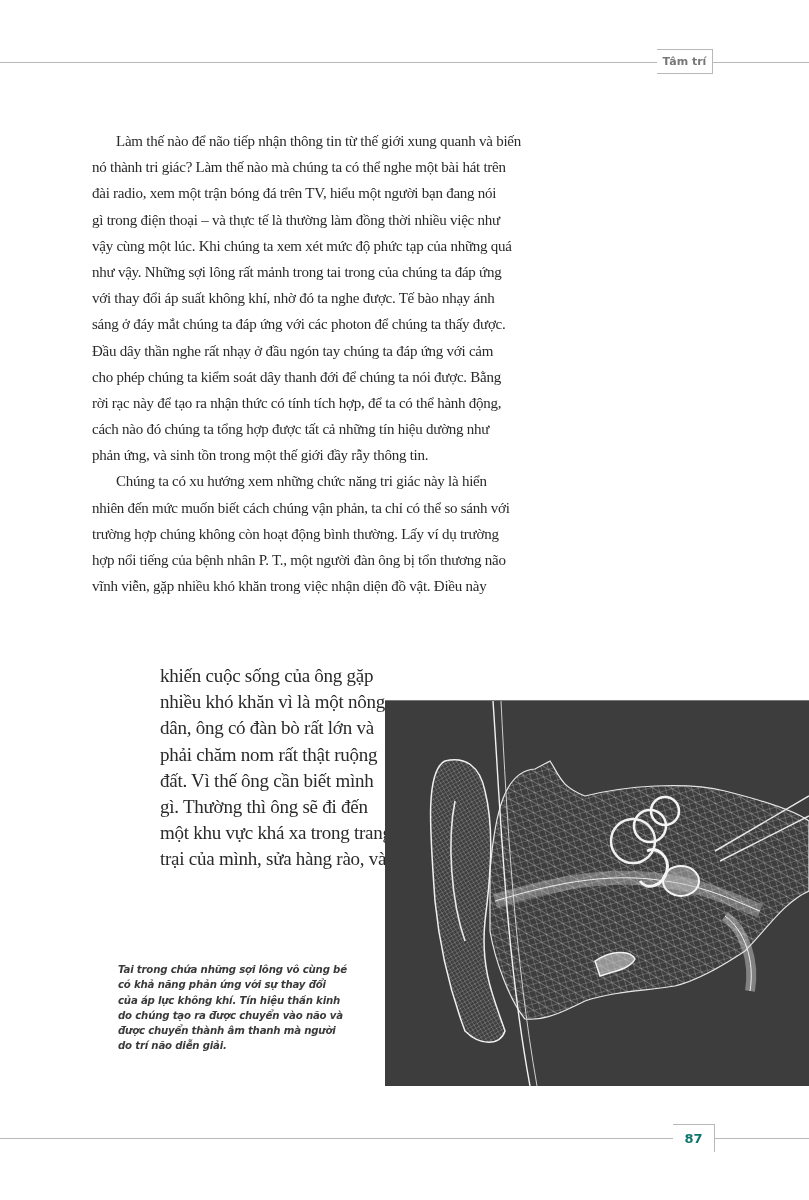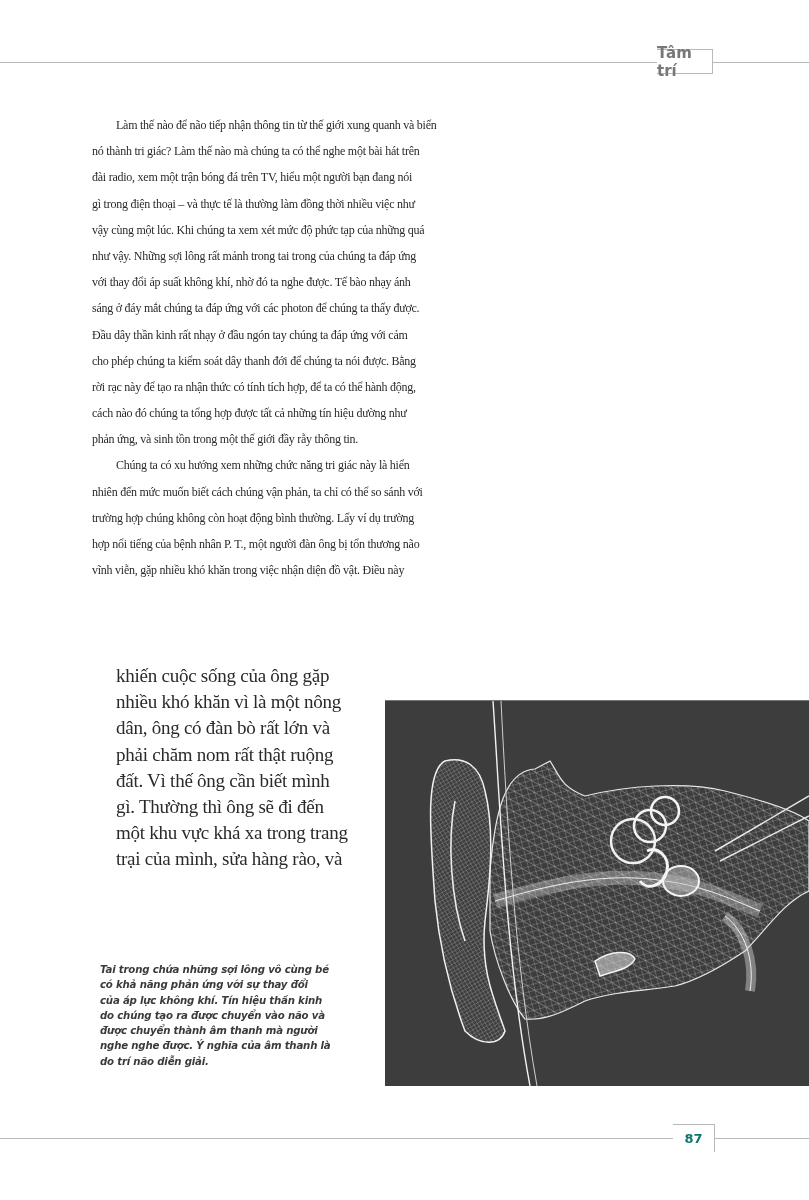--- a/index.html
+++ b/index.html
@@ -5,44 +5,44 @@
     html, body { margin: 0; padding: 0; background: #ffffff; }
     body { width: 809px; height: 1200px; position: relative; overflow: hidden;
            font-family: "Liberation Serif", "DejaVu Serif", serif; color: #2a2a2a; }
 
     .rule { position: absolute; height: 0; border-top: 1.5px solid #b8b8b8; }
     .header-rule-left { left: 0; top: 62px; width: 657px; }
     .header-rule-right { left: 713px; top: 62px; width: 96px; }
     .header-box { position: absolute; left: 657px; top: 49px; width: 56px; height: 25px;
                   border-top: 1.5px solid #b8b8b8; border-right: 1.5px solid #b8b8b8;
                   border-bottom: 1.5px solid #b8b8b8; box-sizing: border-box;
-                  font-family: "DejaVu Sans", sans-serif; font-size: 15px; font-weight: bold;
+                  font-family: "DejaVu Sans", sans-serif; font-size: 11px; font-weight: bold;
                   color: #777; display: flex; align-items: center; justify-content: center; }
 
     .footer-rule-left { left: 0; top: 1138px; width: 673px; }
     .footer-rule-right { left: 715px; top: 1138px; width: 94px; }
     .footer-box { position: absolute; left: 673px; top: 1124px; width: 42px; height: 28px;
                   border-top: 1.5px solid #b8b8b8; border-right: 1.5px solid #b8b8b8;
                   box-sizing: border-box;
                   font-family: "DejaVu Sans", sans-serif; font-size: 13px; font-weight: bold;
                   color: #0f766e; display: flex; align-items: center; justify-content: center; }
 
-    .body-text { position: absolute; left: 92px; top: 112px; width: 640px;
-                 font-size: 12px; line-height: 26.2px; letter-spacing: -0.25px; }
+    .body-text { position: absolute; left: 92px; top: 128px; width: 640px;
+                 font-size: 15px; line-height: 26.2px; letter-spacing: -0.25px; }
     .body-text .line { white-space: nowrap; height: 26.2px; }
     .indent { padding-left: 24px; }
 
     .wrap-text { position: absolute; left: 116px; top: 663px; width: 270px;
                  font-size: 19px; line-height: 26.2px; letter-spacing: -0.25px; }
-    .wrap-text .line { white-space: nowrap; height: 26.2px; }
+    .wrap-text .line { white-space: nowrap; height: 26.2px; margin-left: 44px; }
 
     .caption { position: absolute; left: 100px; top: 962px; width: 270px;
                font-family: "DejaVu Sans", sans-serif; font-style: italic; font-weight: bold;
                font-size: 10.2px; line-height: 15.3px; color: #3a3a3a; letter-spacing: -0.2px; }
-    .caption .line { white-space: nowrap; }
+    .caption .line { white-space: nowrap; margin-left: 18px; }
 
     .figure { position: absolute; left: 385px; top: 700px; width: 424px; height: 385px;
               background: #3d3d3d; overflow: hidden; border-top: 1px solid #777; }
     .figure svg { width: 100%; height: 100%; display: block; }
   </style>
 </head>
 <body>
 
 <div class="rule header-rule-left"></div>
 <div class="header-box">Tâm trí</div>
@@ -50,21 +50,21 @@
 
 <div class="body-text">
   <div class="line indent">Làm thế nào để não tiếp nhận thông tin từ thế giới xung quanh và biến</div>
   <div class="line">nó thành tri giác? Làm thế nào mà chúng ta có thể nghe một bài hát trên</div>
   <div class="line">đài radio, xem một trận bóng đá trên TV, hiểu một người bạn đang nói</div>
   <div class="line">gì trong điện thoại – và thực tế là thường làm đồng thời nhiều việc như</div>
   <div class="line">vậy cùng một lúc. Khi chúng ta xem xét mức độ phức tạp của những quá</div>
   <div class="line">như vậy. Những sợi lông rất mảnh trong tai trong của chúng ta đáp ứng</div>
   <div class="line">với thay đổi áp suất không khí, nhờ đó ta nghe được. Tế bào nhạy ánh</div>
   <div class="line">sáng ở đáy mắt chúng ta đáp ứng với các photon để chúng ta thấy được.</div>
-  <div class="line">Đầu dây thần kinh rất nhạy ở đầu ngón tay chúng ta đáp ứng với cảm</div>
+  <div class="line">Đầu dây thần nghe rất nhạy ở đầu ngón tay chúng ta đáp ứng với cảm</div>
   <div class="line">cho phép chúng ta kiểm soát dây thanh đới để chúng ta nói được. Bằng</div>
   <div class="line">rời rạc này để tạo ra nhận thức có tính tích hợp, để ta có thể hành động,</div>
   <div class="line">cách nào đó chúng ta tổng hợp được tất cả những tín hiệu dường như</div>
   <div class="line">phản ứng, và sinh tồn trong một thế giới đầy rẫy thông tin.</div>
   <div class="line indent">Chúng ta có xu hướng xem những chức năng tri giác này là hiển</div>
   <div class="line">nhiên đến mức muốn biết cách chúng vận phản, ta chỉ có thể so sánh với</div>
   <div class="line">trường hợp chúng không còn hoạt động bình thường. Lấy ví dụ trường</div>
   <div class="line">hợp nổi tiếng của bệnh nhân P. T., một người đàn ông bị tổn thương não</div>
   <div class="line">vĩnh viễn, gặp nhiều khó khăn trong việc nhận diện đồ vật. Điều này</div>
 </div>
@@ -79,21 +79,20 @@
   <div class="line">một khu vực khá xa trong trang</div>
   <div class="line">trại của mình, sửa hàng rào, và</div>
 </div>
 
 <div class="caption">
   <div class="line">Tai trong chứa những sợi lông vô cùng bé</div>
   <div class="line">có khả năng phản ứng với sự thay đổi</div>
   <div class="line">của áp lực không khí. Tín hiệu thần kinh</div>
   <div class="line">do chúng tạo ra được chuyển vào não và</div>
   <div class="line">được chuyển thành âm thanh mà người</div>
-  <div class="line">nghe nghe được. Ý nghĩa của âm thanh là</div>
   <div class="line">do trí não diễn giải.</div>
 </div>
 
 <div class="figure" title="3D wireframe render of the human ear anatomy on a dark background">
   <svg viewBox="0 0 424 385" xmlns="http://www.w3.org/2000/svg">
     <defs>
       <pattern id="mesh" width="9" height="9" patternUnits="userSpaceOnUse" patternTransform="rotate(30)">
         <path d="M0 0 L9 9 M9 0 L0 9 M0 4.5 H9" stroke="#cfcfcf" stroke-width="0.35" fill="none"></path>
       </pattern>
       <pattern id="meshFine" width="5" height="5" patternUnits="userSpaceOnUse" patternTransform="rotate(15)">

